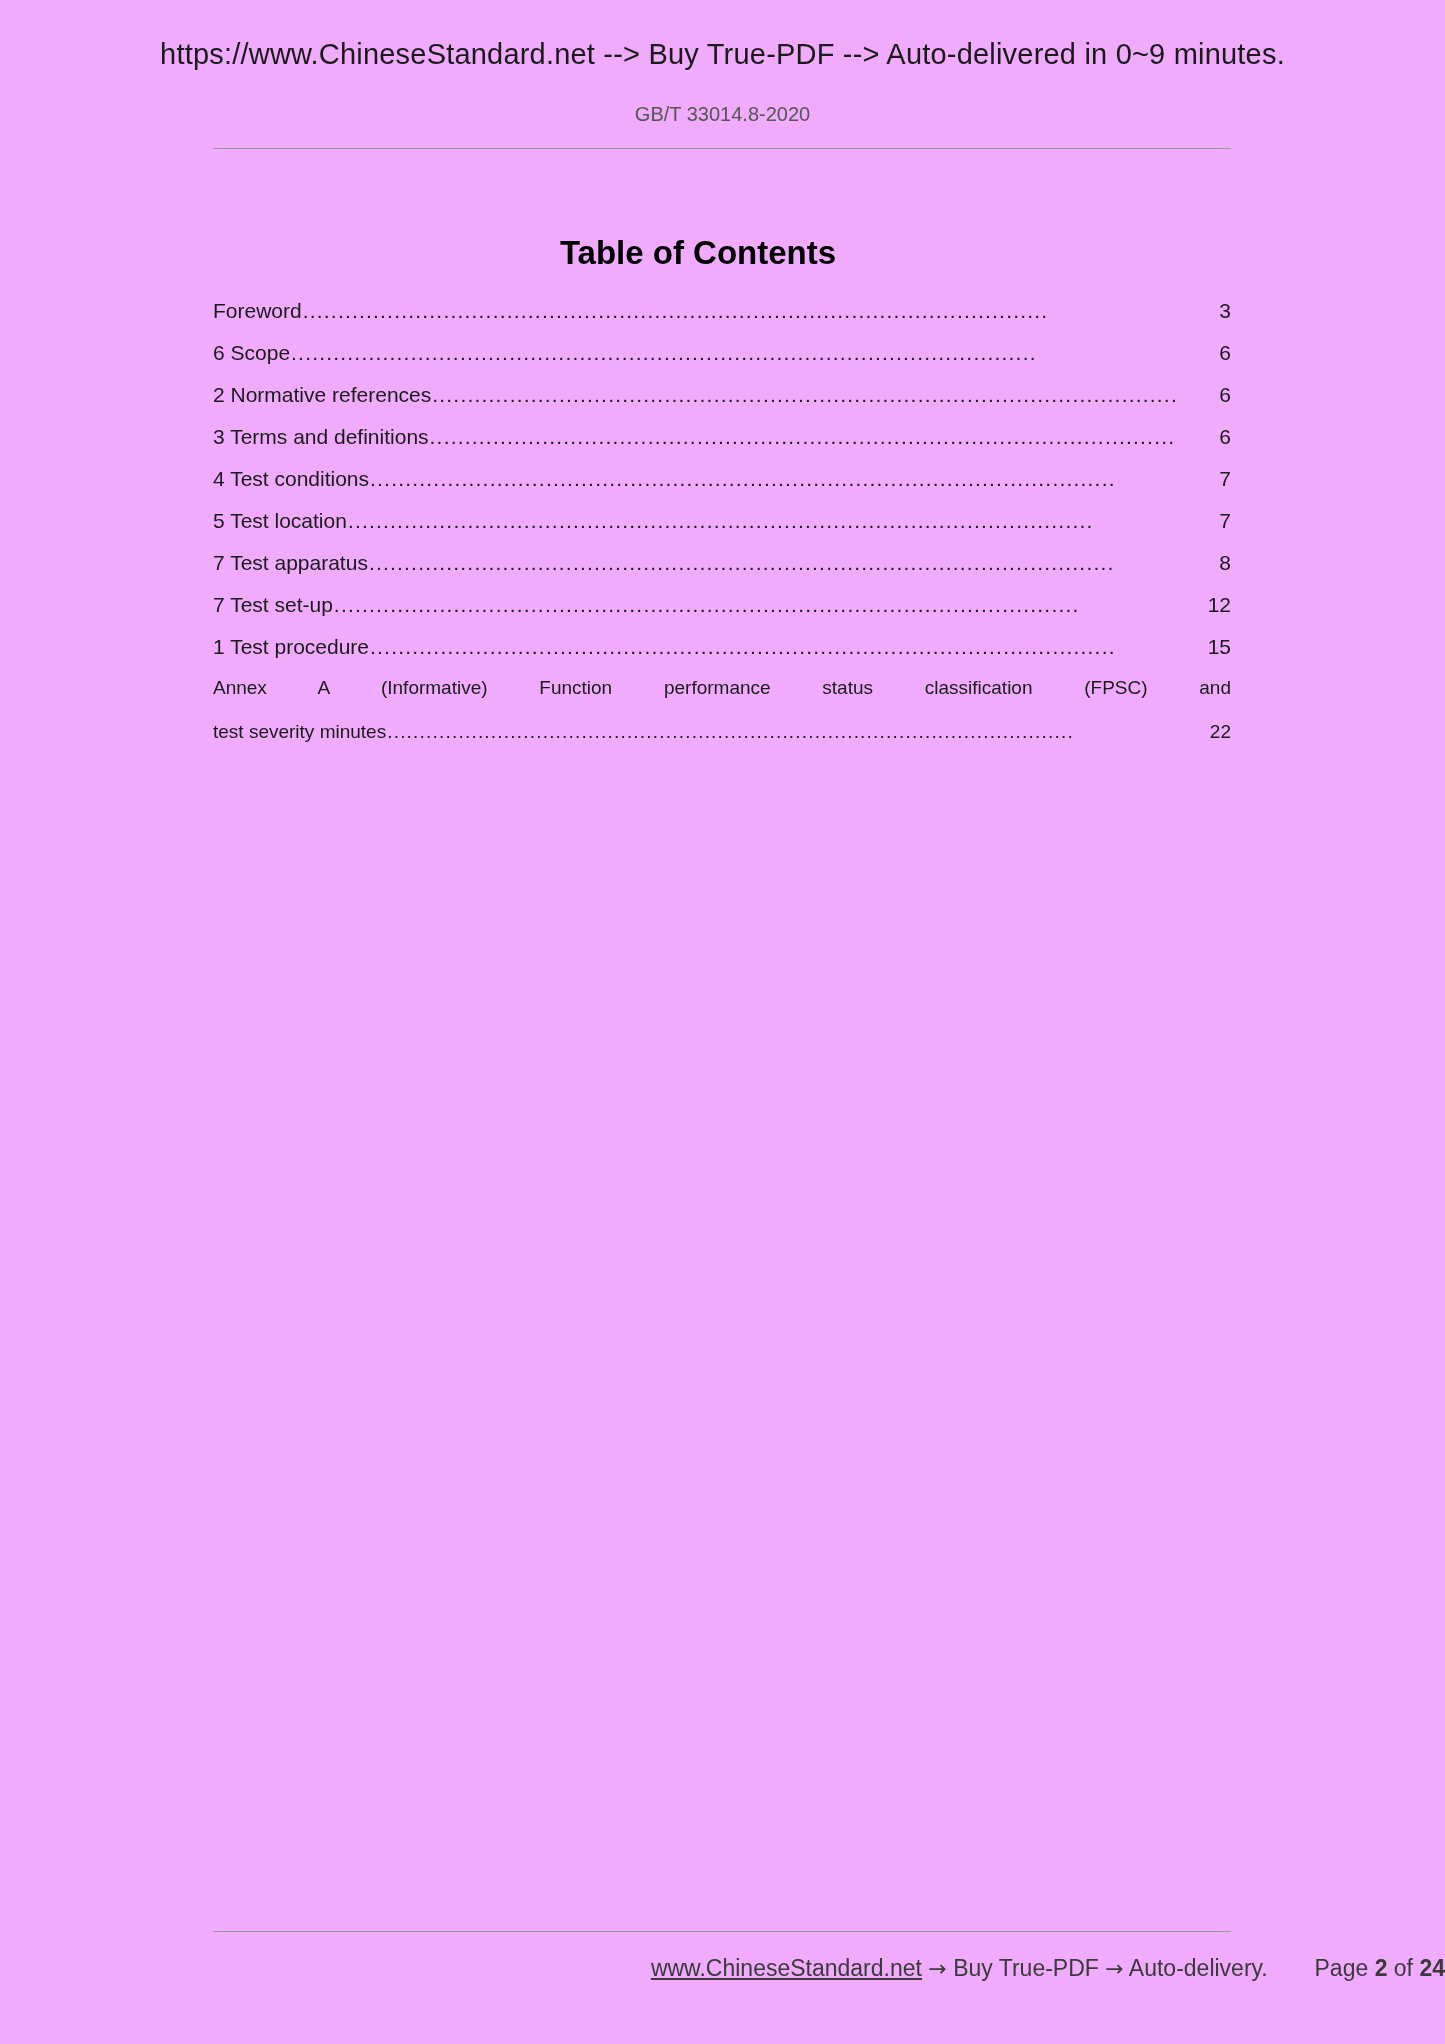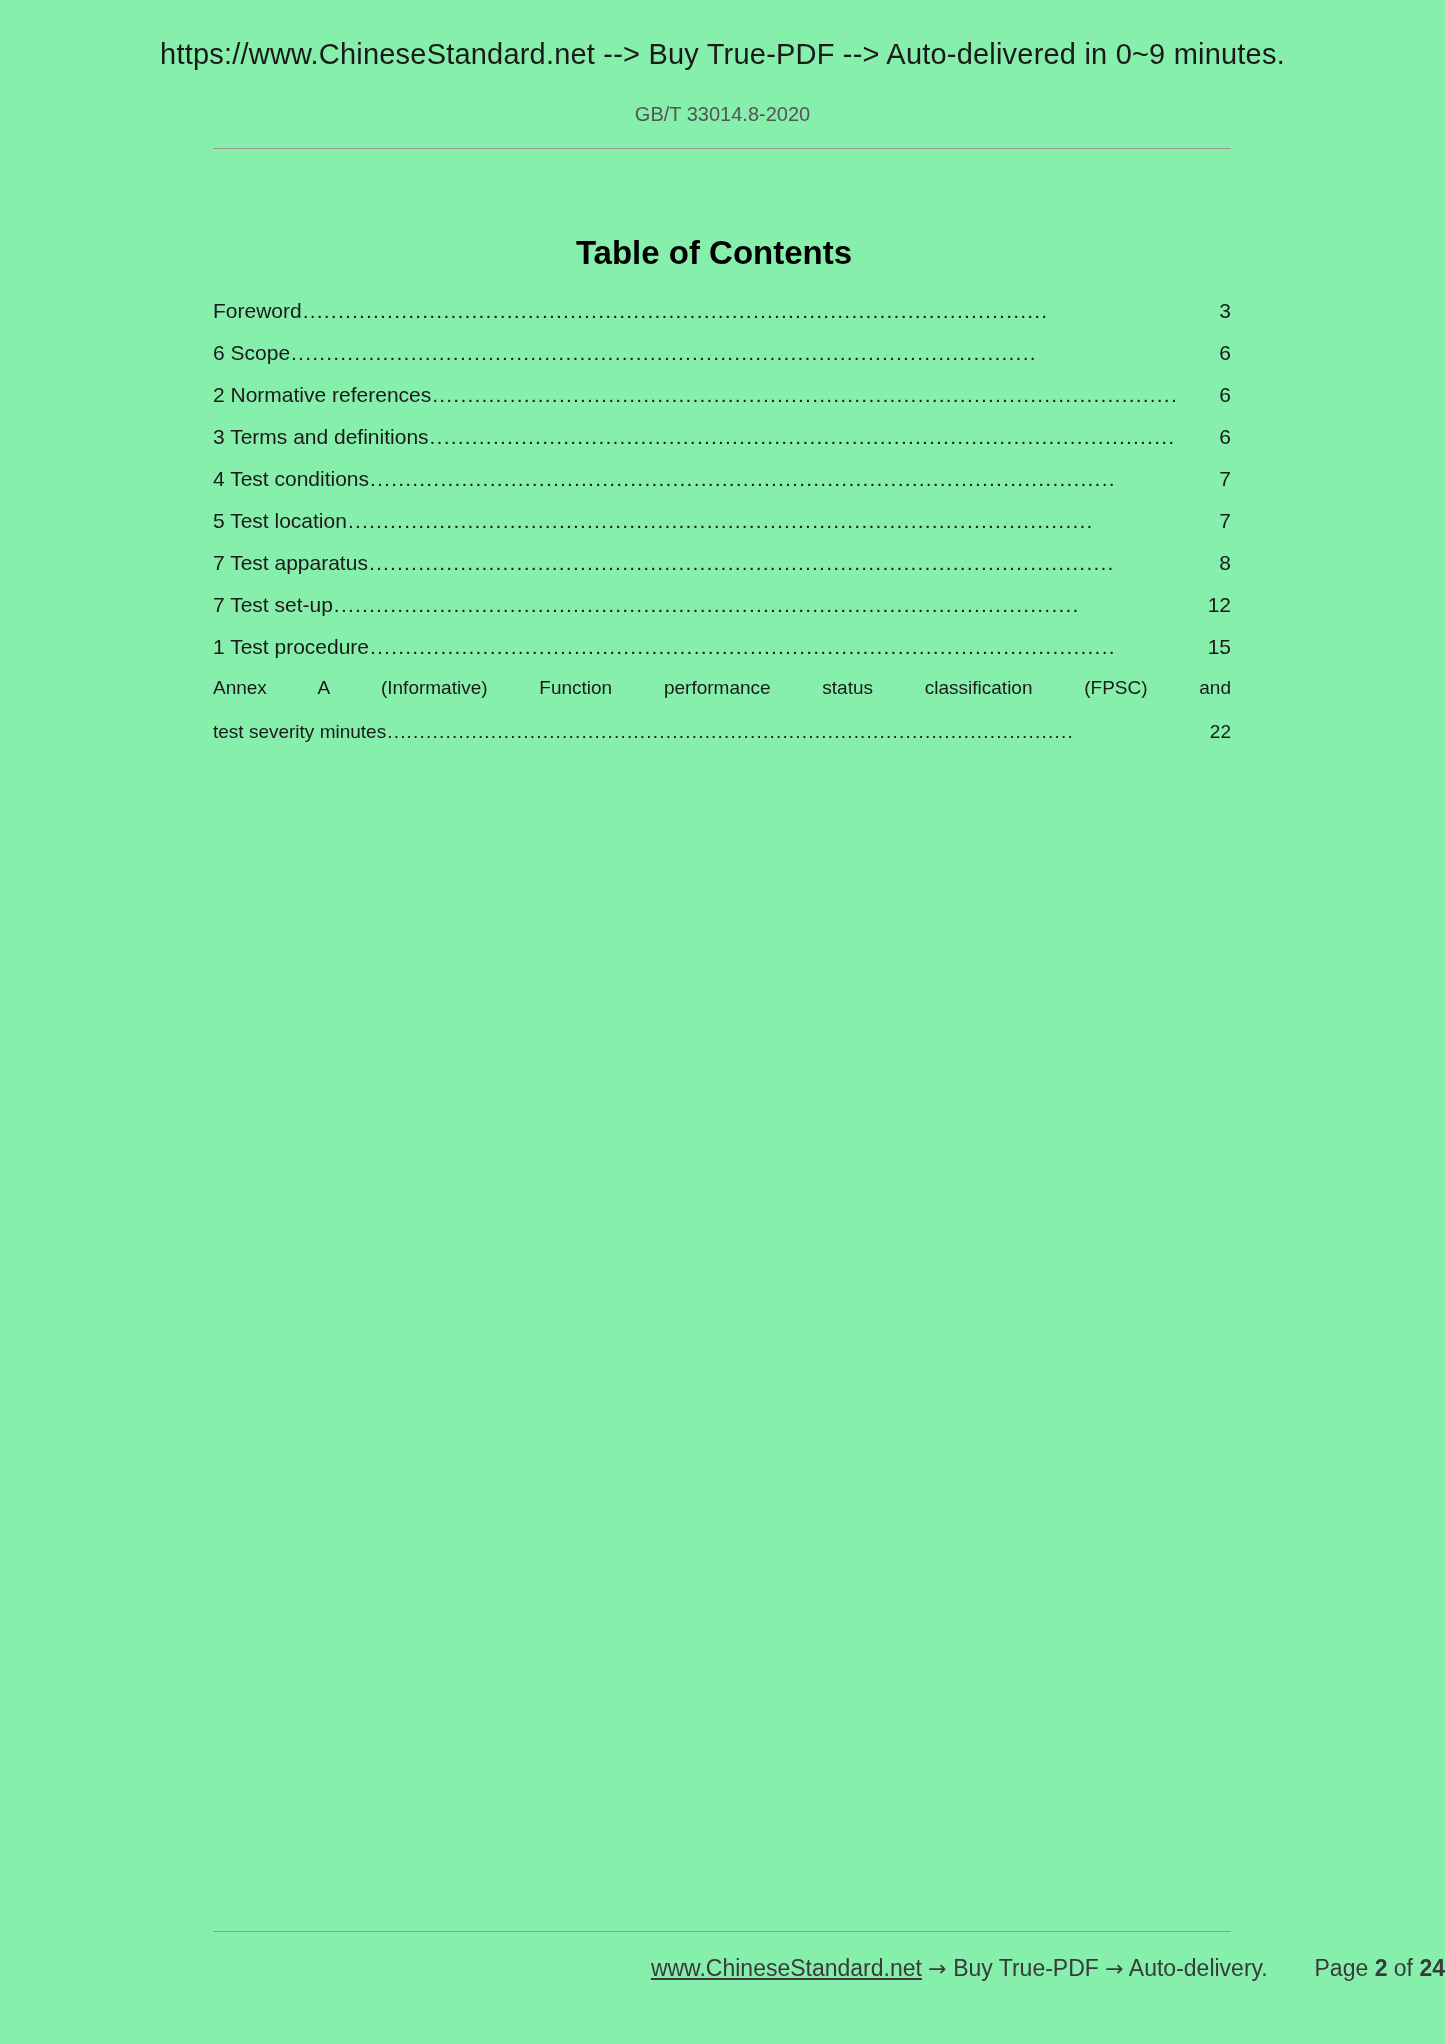--- a/index.html
+++ b/index.html
@@ -8,21 +8,21 @@
     background: #ffffff;
   }
   body {
     font-family: "Liberation Sans", sans-serif;
     color: #000000;
   }
   .page {
     width: 1445px;
     height: 2044px;
     position: relative;
-    background: #86efac;
+    background: #f0abfc;
     box-sizing: border-box;
     overflow: hidden;
   }
   .banner {
     position: absolute;
     top: 38px;
     left: 0;
     width: 1445px;
     text-align: center;
     font-size: 29px;
@@ -42,21 +42,21 @@
     position: absolute;
     top: 148px;
     left: 213px;
     width: 1018px;
     height: 1px;
     background: #9a9a9a;
   }
   .toc-title {
     position: absolute;
     top: 212px;
-    left: 16px;
+    left: 0;
     width: 1396px;
     text-align: center;
     font-size: 33px;
     font-weight: bold;
     color: #000000;
   }
   .toc {
     position: absolute;
     top: 300px;
     left: 213px;

